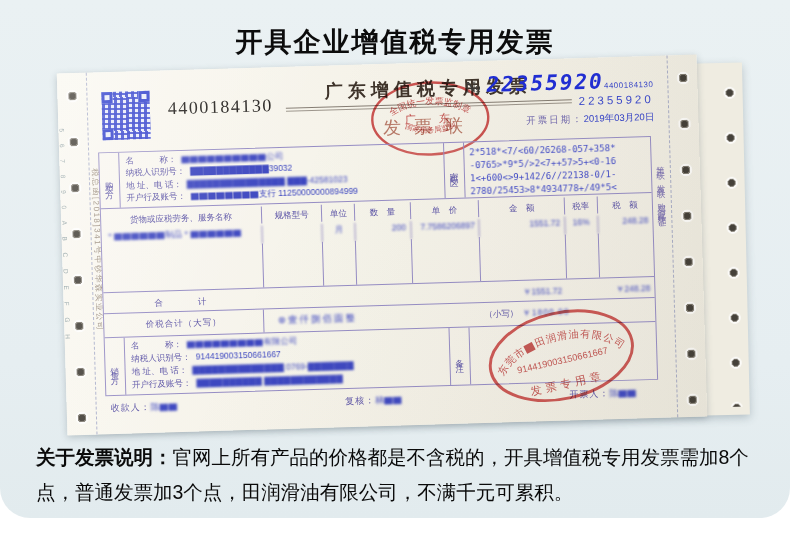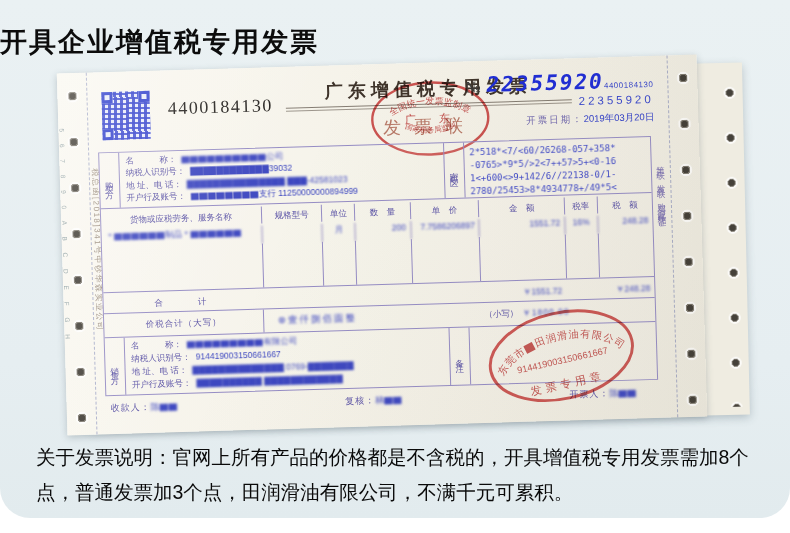--- a/index.html
+++ b/index.html
@@ -7,21 +7,21 @@
   body {
     position:relative; overflow:hidden; background:#ffffff;
     font-family:"Liberation Sans", sans-serif;
   }
   .panel {
     position:absolute; left:0; top:0; width:790px; height:518px;
     background:linear-gradient(180deg,#eaf1f3 0%, #e6eef1 70%, #e2ebee 100%);
     border-radius:0 0 30px 30px;
   }
   .page-title {
-    position:absolute; left:0; top:24px; width:790px; 
+    position:absolute; left:0; top:24px; width:790px; text-align:center;
     font-size:27px; font-weight:bold; color:#0c0c0c; letter-spacing:2px;
   }
   
   .photo { position:absolute; left:56px; top:62px; width:700px; height:372px; }
   .sheet2 {
     position:absolute; left:30px; top:8px; width:660px; height:352px;
     background:#efece1; transform:rotate(-1.3deg);
     box-shadow:0 3px 8px rgba(70,90,100,.3);
   }
   .sheet2 .holes2 {
@@ -146,21 +146,21 @@
   }
   .stamp-txt { fill:#c64444; }
   .stamp-ellipse { fill:none; stroke:#cf4545; }
   
   .paper::after {
     content:""; position:absolute; inset:0; pointer-events:none;
     background:linear-gradient(115deg, rgba(255,255,255,.25) 0%, rgba(255,255,255,0) 35%, rgba(120,110,90,.07) 100%);
   }
   
   .desc { position:absolute; left:36px; top:440px; width:724px; font-size:19.5px; line-height:1.78; color:#0a0a0a; }
-  .desc b { font-weight:normal;margin-top:44px; }
+  .desc b { font-weight:bold;margin-top:44px; }
 </style>
 </head>
 <body>
 
 <div class="panel"></div>
 
 <div class="page-title">开具企业增值税专用发票</div>
 
 <div class="photo">
   <div class="sheet2">

